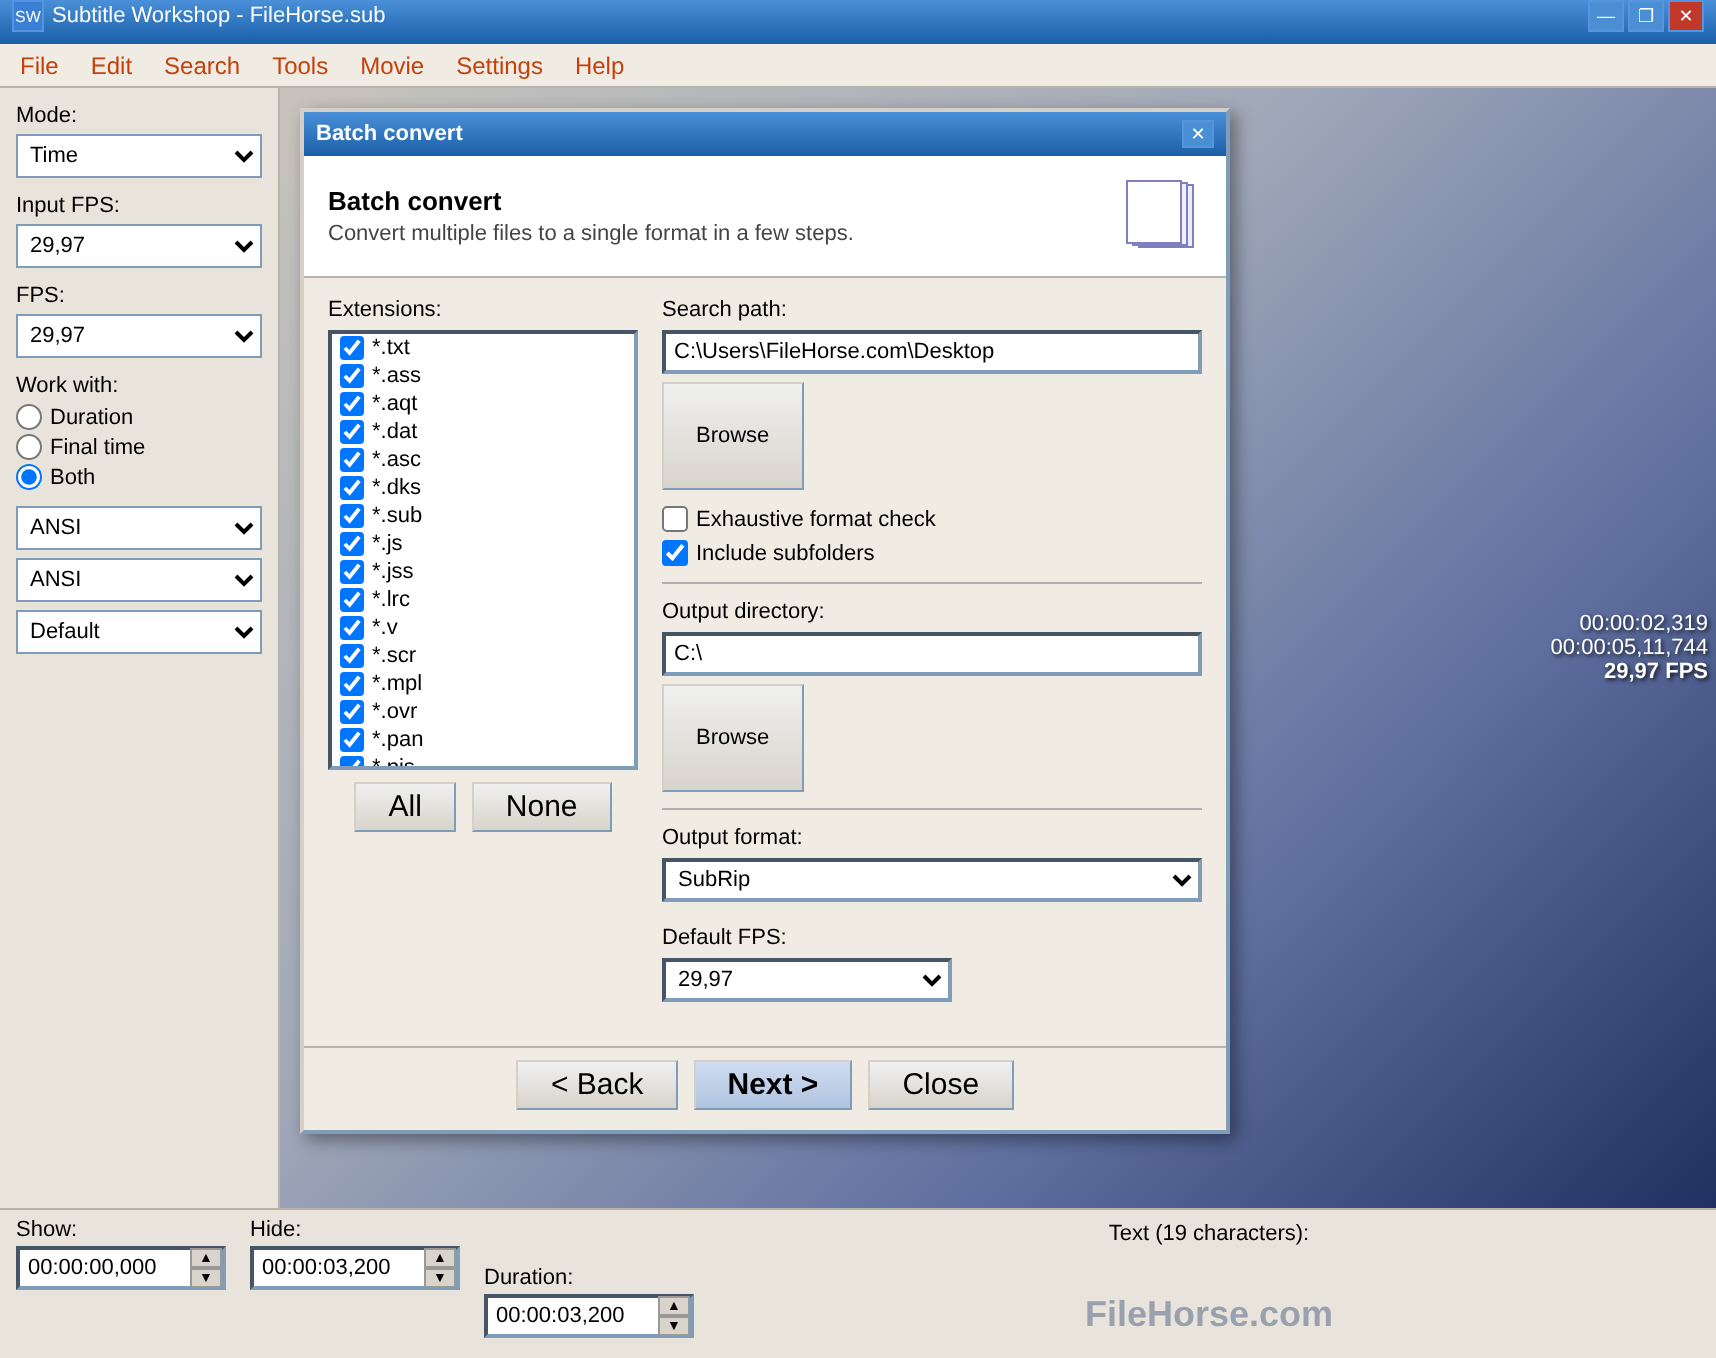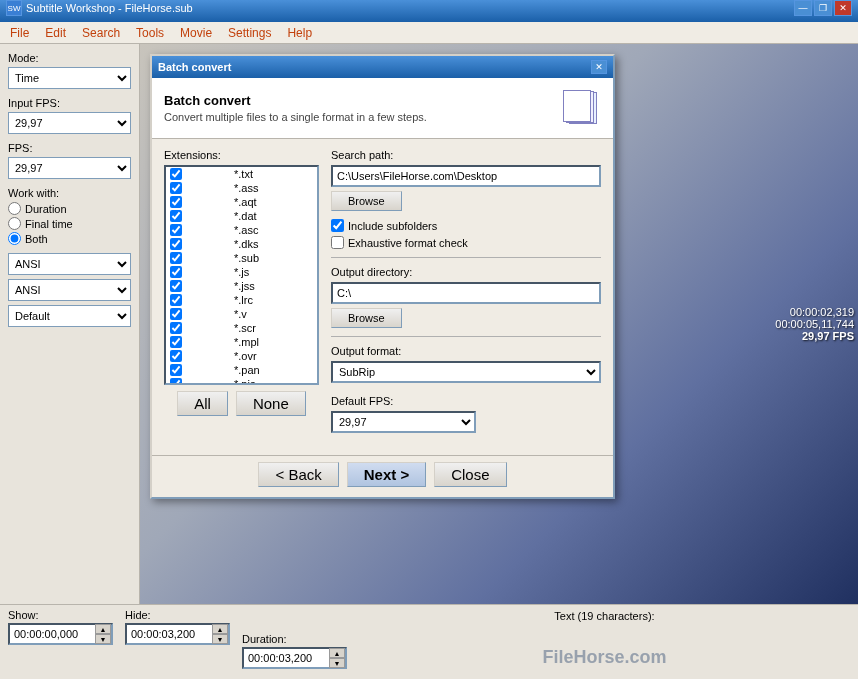--- a/index.html
+++ b/index.html
@@ -235,21 +235,21 @@
     }
 
     .ext-item {
       display: flex;
       align-items: center;
       gap: 4px;
       padding: 1px 4px;
       cursor: pointer;
     }
     .ext-item input[type="checkbox"] { margin: 0; width: 12px; height: 12px; }
-    .ext-item label { font-size: 11px; cursor: pointer; margin-left: 48px; }
+    .ext-item label { font-size: 11px; cursor: pointer; }
 
     .all-none-row {
       display: flex;
       gap: 8px;
       margin-top: 6px;
       justify-content: center;
     }
 
     .btn {
       background: linear-gradient(to bottom, #f0f0f0, #d8d4cc);
@@ -276,21 +276,21 @@
       background: white;
       padding: 2px 4px;
       font-size: 11px;
       margin-bottom: 4px;
     }
     .browse-btn {
       background: linear-gradient(to bottom, #f0f0f0, #d8d4cc);
       border: 1px solid #7f9db9;
       border-top-color: #d4d0c8;
       border-left-color: #d4d0c8;
-      padding: 3px 16px;
+      padding: 20px 16px;
       font-size: 11px;
       cursor: pointer;
     }
 
     .checkbox-row {
       display: flex;
       align-items: center;
       gap: 4px;
       margin-bottom: 4px;
       font-size: 11px;
@@ -587,26 +587,26 @@
 
           <div class="right-col">
 
             <div class="search-path-row">
               <div class="col-label">Search path:</div>
               <input type="text" class="field-input" value="C:\Users\FileHorse.com\Desktop" style="">
               <button class="browse-btn">Browse</button>
             </div>
 
             <div class="checkbox-row">
+              <input type="checkbox" style="">
+              <label>Exhaustive format check</label>
+            </div>
+            <div class="checkbox-row">
               <input type="checkbox" checked="" style="">
               <label>Include subfolders</label>
-            </div>
-            <div class="checkbox-row">
-              <input type="checkbox" style="">
-              <label>Exhaustive format check</label>
             </div>
 
             <div style="border-top: 1px solid #b0b0b0; margin: 8px 0;"></div>
 
             <div class="output-dir-section">
               <div class="col-label">Output directory:</div>
               <input type="text" class="field-input" value="C:\" style="">
               <button class="browse-btn">Browse</button>
             </div>
 

